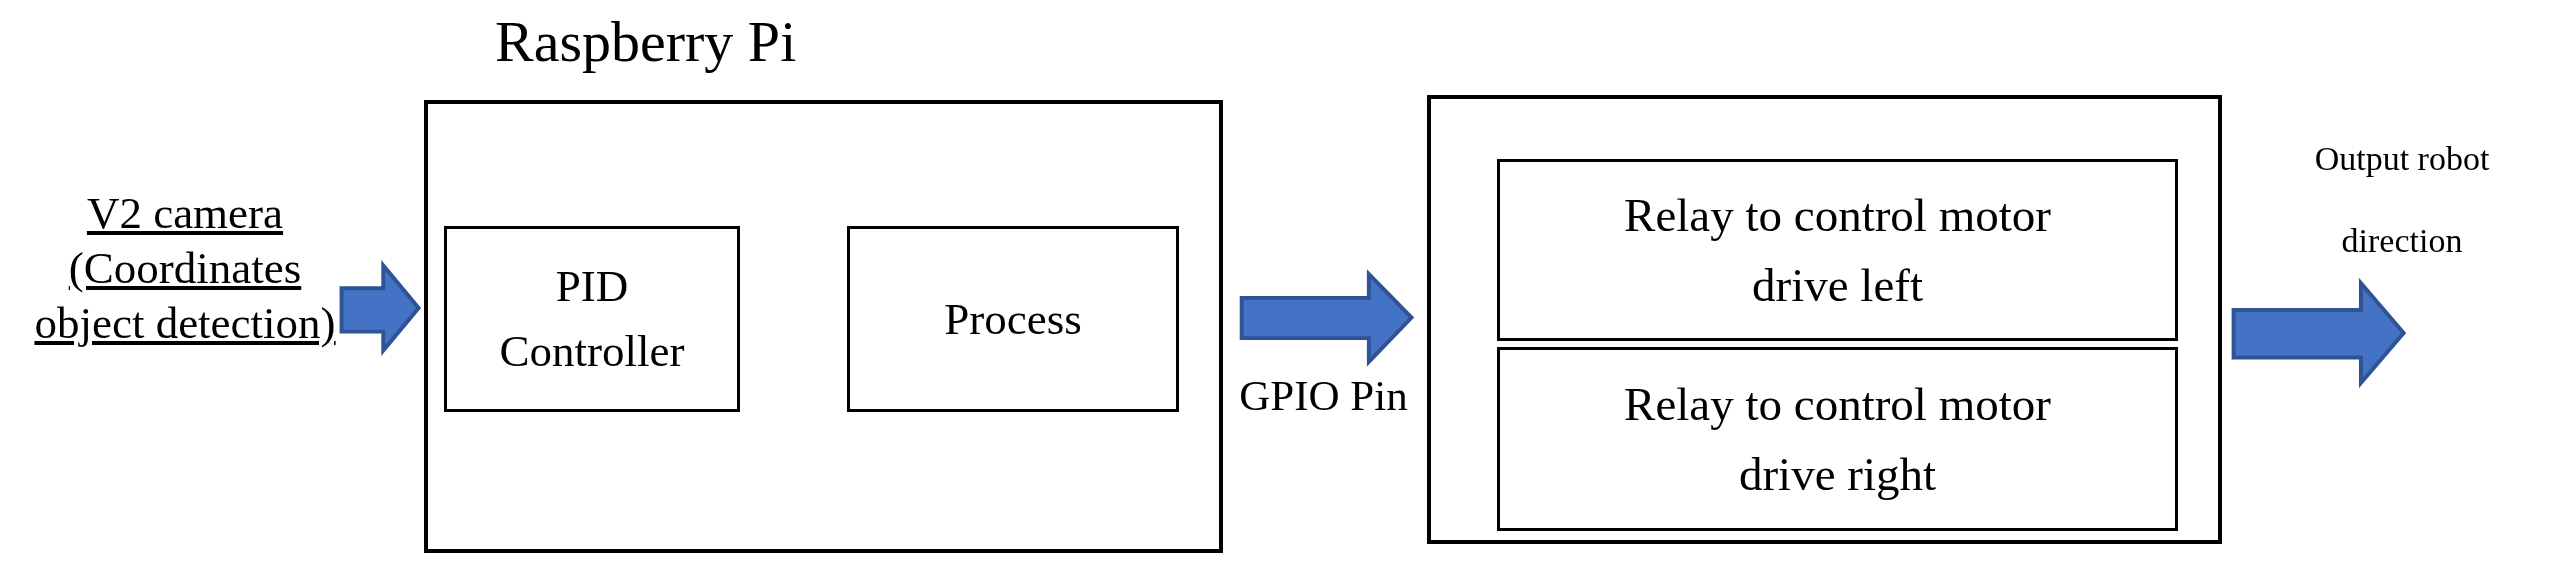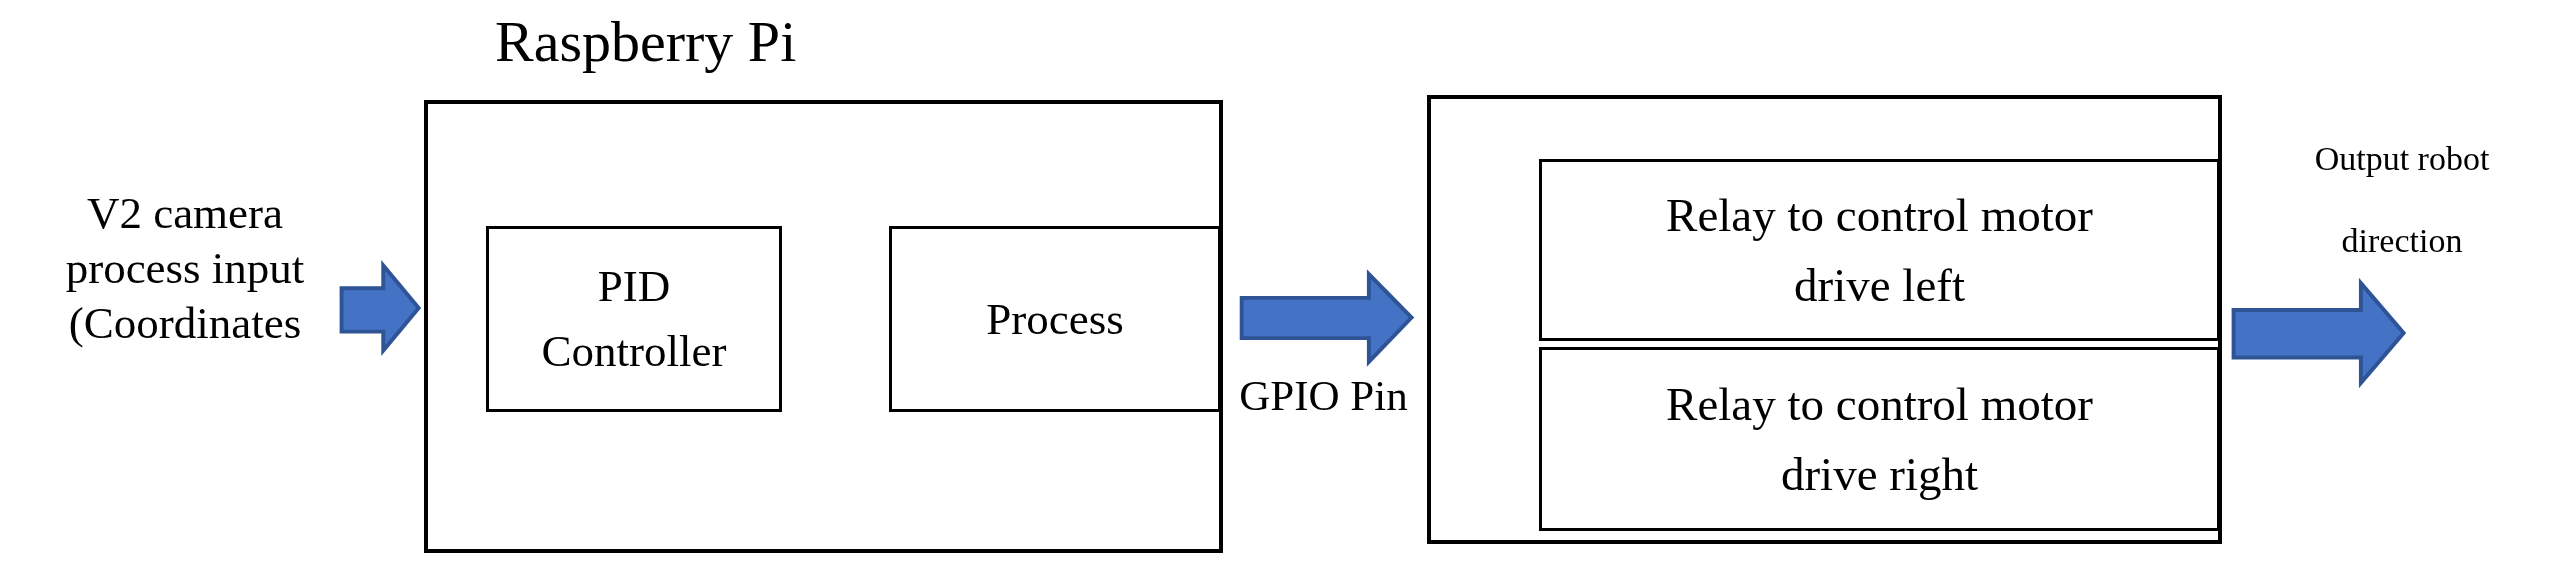--- a/index.html
+++ b/index.html
@@ -16,20 +16,21 @@
     color: #000000;
     overflow: hidden;
   }
   .abs { position: absolute; }
 
   
   .input-label {
     left: 4px; top: 186px; width: 362px;
     font-size: 45px; line-height: 55px;
     text-align: center;
+    text-decoration: underline;
   }
   .rpi-title {
     left: 495px; top: 11px; width: 632px;
     font-size: 58px; line-height: 62px;
     text-align: left;
   }
   .gpio-label {
     left: 1219px; top: 370px; width: 209px;
     font-size: 43px; line-height: 51px;
     text-align: center;
@@ -47,21 +48,20 @@
     border: 4px solid #000000;
     box-sizing: border-box;
     background: #ffffff;
   }
   .box-inner {
     border-width: 3.2px;
     display: flex;
     align-items: center;
     justify-content: center;
     text-align: center;
-    margin-left: 42px;
   }
   .rpi-box   { left: 424px;  top: 100px; width: 799px; height: 453px; }
   .relay-box { left: 1427px; top: 95px; width: 795px; height: 449px; }
 
   .pid-box     { left: 16px;  top: 122px; width: 296px; height: 186px;
                  font-size: 45px; line-height: 65px; }
   .process-box { left: 419px; top: 122px; width: 332px; height: 186px;
                  font-size: 45px; line-height: 65px; }
 
   .relay-left-box  { left: 66px; top: 60px;  width: 681px; height: 182px;
@@ -75,22 +75,22 @@
   .arrow-gpio   { left: 1240px; top: 271px; }
   .arrow-output { left: 2232px; top: 280px; }
 </style>
 </head>
 <body>
 
 <div class="stage">
 
   <div class="abs input-label">
     <div>V2 camera</div>
-    <div>process input</div>
     <div>(Coordinates</div>
+    <div>object detection)</div>
   </div>
 
   <svg class="arrow arrow-input" width="81" height="92" viewBox="0 0 103 116">
     <polygon points="2,33 55,33 55,4 100,58 55,112 55,88 2,88" stroke-width="5" fill="#4472C4" stroke="#2F5496"></polygon>
   </svg>
 
   <div class="abs rpi-title">Raspberry Pi</div>
 
   <div class="box rpi-box">
     <div class="box box-inner pid-box">

